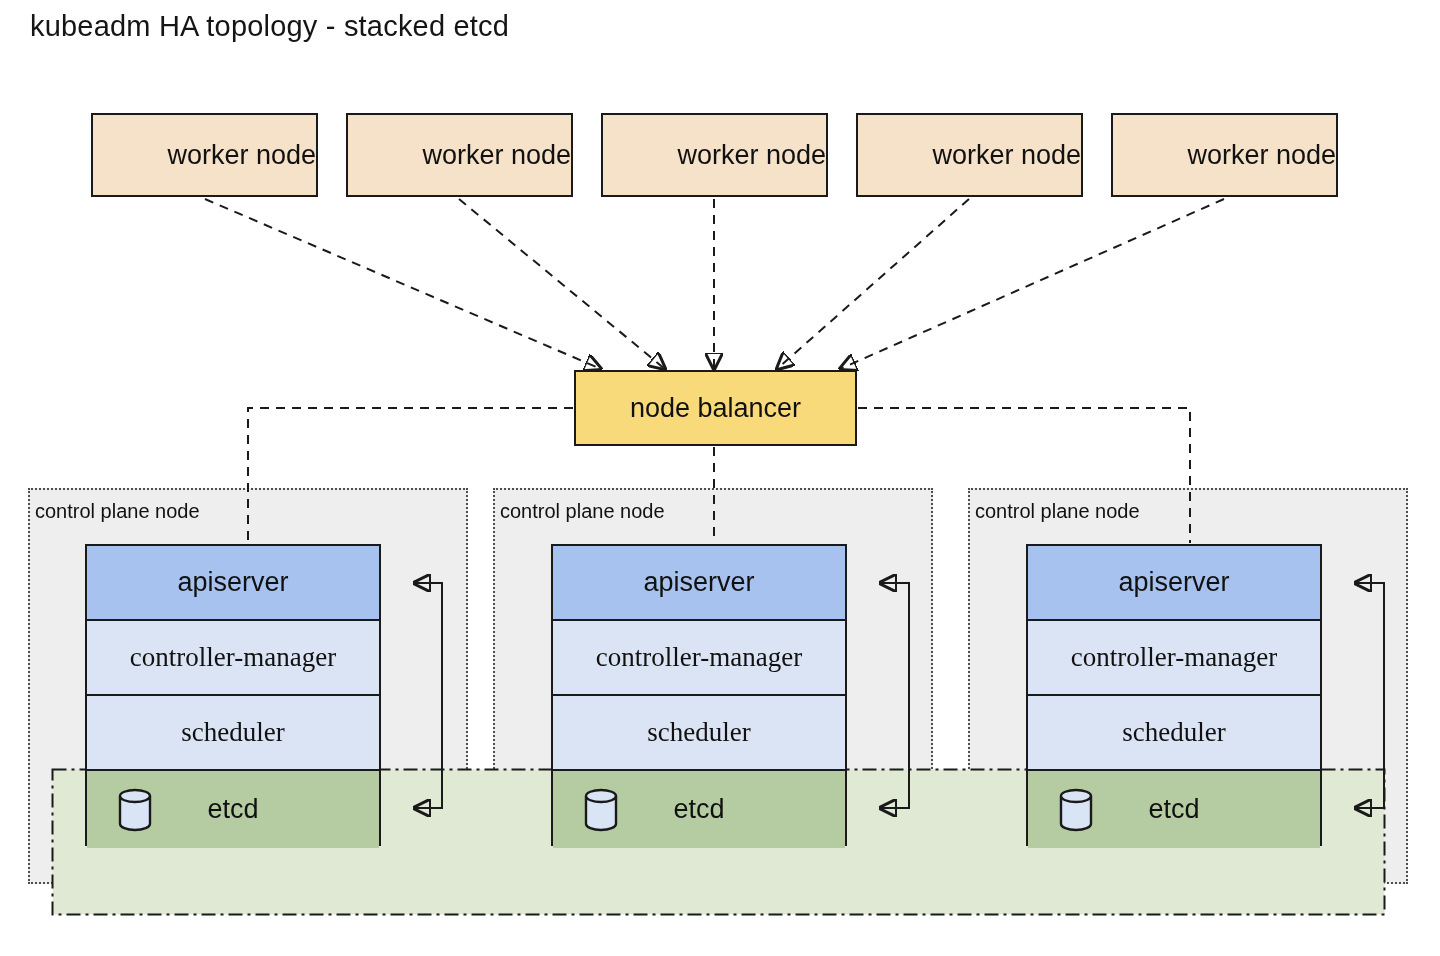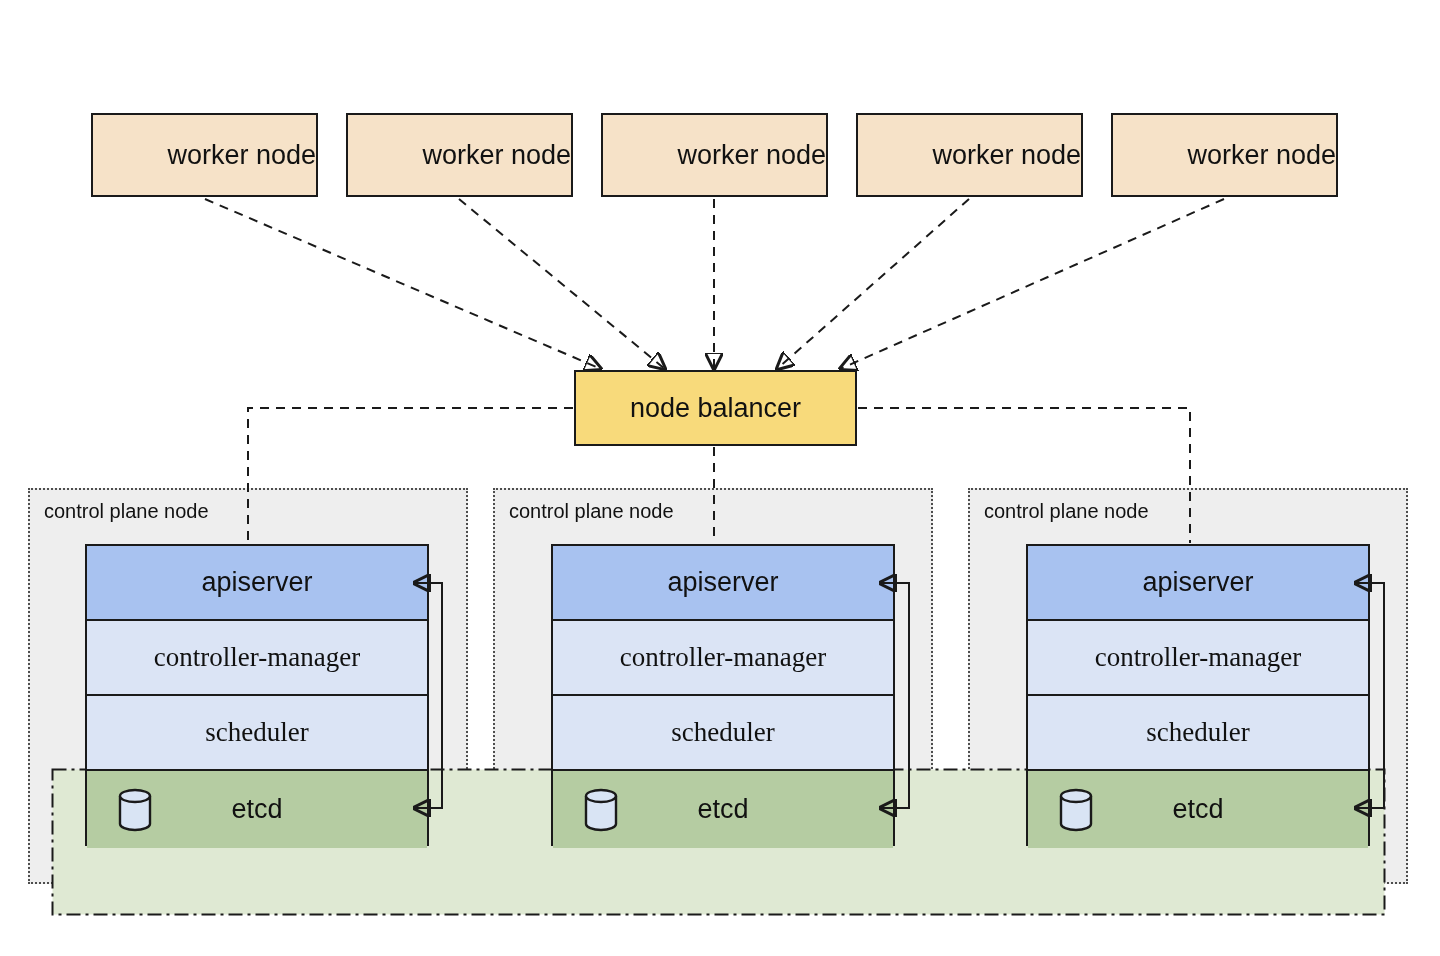--- a/index.html
+++ b/index.html
@@ -23,28 +23,28 @@
     background:var(--load-balancer-fill);border:2px solid var(--line-color);
     display:flex;align-items:center;justify-content:center;
     font-size:27px;z-index:3;
   }
   .cp{
     top:488px;width:440px;height:396px;
     background:var(--control-plane-fill);
     border:2px dotted #4d4d4d;z-index:1;
   }
   .cp-label{
-    position:absolute;left:14px;top:10px;font-size:20px;color:#111;
+    position:absolute;left:5px;top:10px;font-size:20px;color:#111;
   }
   .band-svg{left:0;top:0;width:1440px;height:956px;z-index:2;pointer-events:none;}
   .band-label{
     left:52px;top:868px;width:1333px;text-align:center;font-size:20px;z-index:3;
   }
   .stack{
-    top:544px;width:344px;height:302px;
+    top:544px;width:296px;height:302px;
     border:2px solid var(--line-color);z-index:3;background:transparent;
   }
   .row{
     position:relative;box-sizing:border-box;width:100%;height:75px;
     display:flex;align-items:center;justify-content:center;
     font-size:27px;border-bottom:2px solid var(--line-color);
   }
   .row:last-child{height:77px;border-bottom:none;}
   .row.apiserver{background:var(--apiserver-fill);}
   .row.comp{background:var(--component-fill);font-family:Liberation Serif, serif;}
@@ -58,20 +58,21 @@
     stroke-dasharray:14 5 3 5;
   }
   .cyl{fill:var(--cylinder-fill);stroke:var(--line-color);stroke-width:2.4;}
   .arrow-marker{fill:var(--line-color);}
 </style>
 </head>
 <body>
 
 <div class="canvas">
 
+  <div class="abs title">kubeadm HA topology - stacked etcd</div>
 
   <div class="abs worker" style="left:91px">
       <span>worker node</span>
     </div>
   <div class="abs worker" style="left:346px">
       <span>worker node</span>
     </div>
   <div class="abs worker" style="left:601px">
       <span>worker node</span>
     </div>

